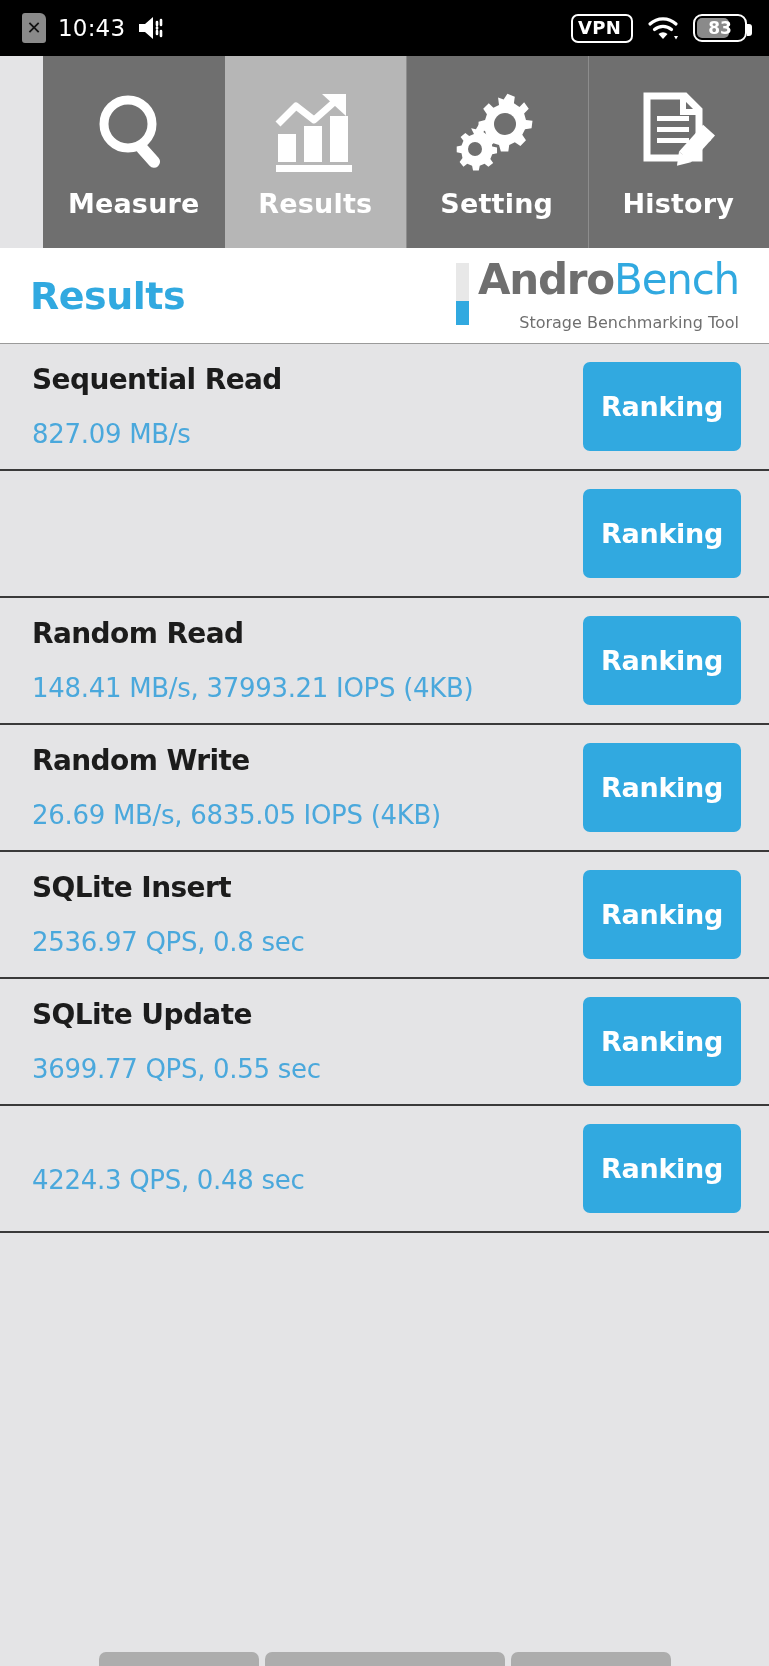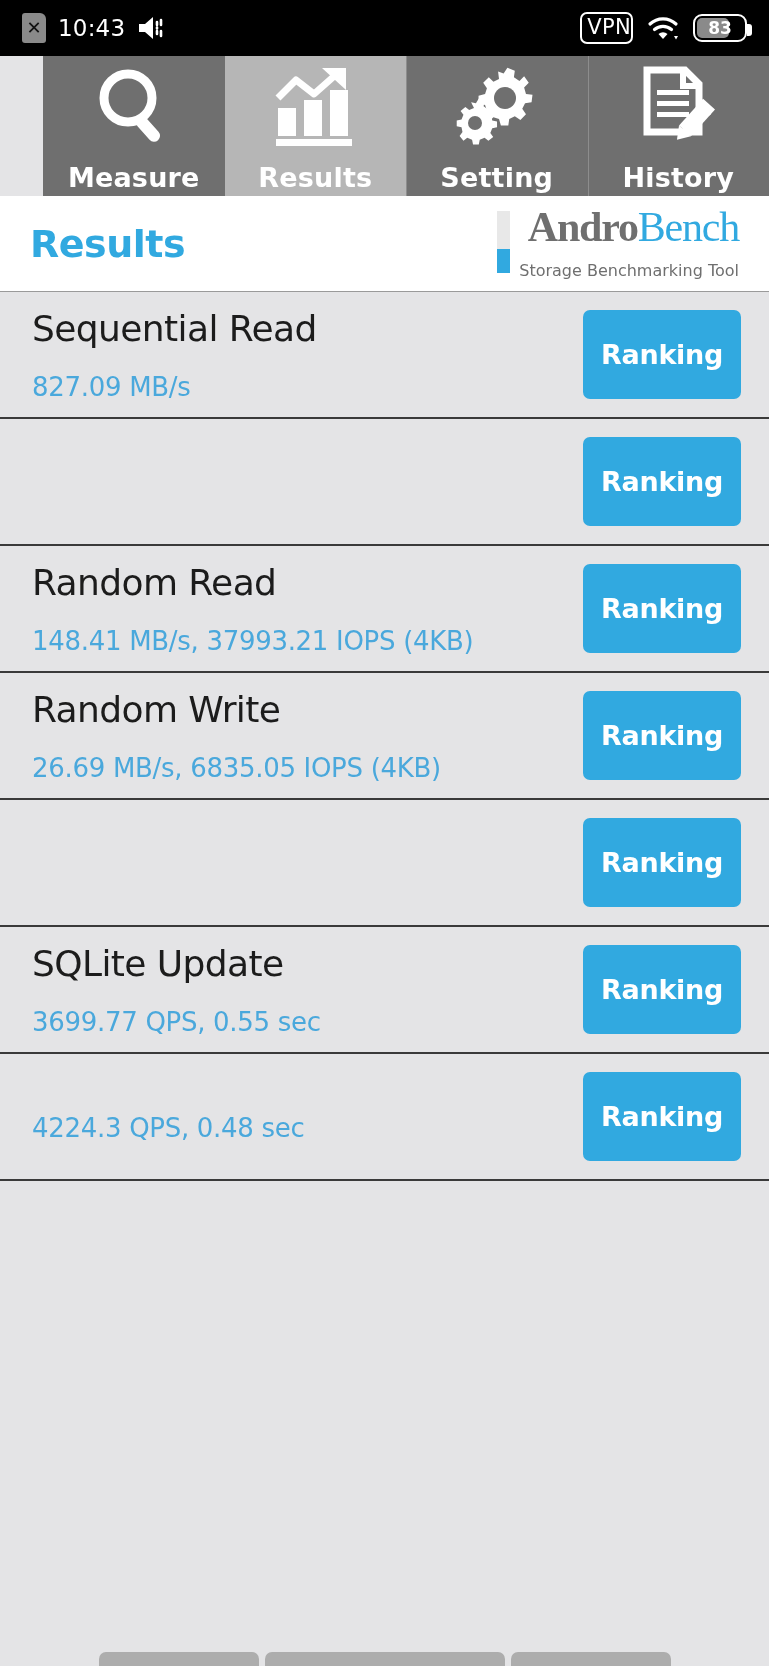--- a/index.html
+++ b/index.html
@@ -22,40 +22,40 @@
   .sim-icon{
     width:24px; height:30px; background:#8a8a8a;
     border-radius:3px 6px 3px 3px; position:relative;
     display:flex; align-items:center; justify-content:center;
     font-size:18px; line-height:1; color:#111; font-weight:bold;
   }
   .clock{ font-size:23px; font-weight:500; letter-spacing:.2px; color:#fff; }
   .vol-icon{ width:30px; height:28px; }
   .vpn-badge{
     border:2.5px solid #fff; border-radius:7px;
-    font-size:21px; font-weight:normal; line-height:1;
-    padding:3px 0 4px 5px; color:#fff; letter-spacing:.3px;
+    font-size:18px; font-weight:bold; line-height:1;
+    padding:3px 10px 4px 5px; color:#fff; letter-spacing:.3px;
   }
   .wifi-icon{ width:32px; height:26px; }
   .battery{
     width:54px; height:28px; border:2.5px solid #fff; border-radius:9px;
     position:relative; display:flex; align-items:center; justify-content:center;
   }
   .battery:after{
     content:""; position:absolute; right:-7px; top:8px;
     width:5px; height:12px; background:#fff; border-radius:0 3px 3px 0;
   }
   .battery .fill{
     position:absolute; left:2px; top:2px; bottom:2px; width:calc(100% - 18px);
     background:#8a8a8a; border-radius:5px;
   }
   .battery .lvl{ position:relative; font-size:17px; font-weight:bold; color:#fff; z-index:2; }
 
   
-  .tabbar{ display:flex; height:140px; background:#6f6f6f;margin-left:43px; }
+  .tabbar{ display:flex; height:192px; background:#6f6f6f;margin-left:43px; }
   .tab{
     flex:1 1 0; background:#6f6f6f;
     display:flex; flex-direction:column; align-items:center; justify-content:center;
     position:relative; cursor:pointer;
   }
   .tab + .tab:before{
     content:""; position:absolute; left:0; top:0; bottom:0; width:1px;
     background:#8d8d8d;
   }
   .tab.active{ background:#b6b6b6; }
@@ -76,40 +76,40 @@
   .page-title{
     font-size:38px; font-weight:bold; color:#31a9e0;
     font-family:"DejaVu Sans", sans-serif; letter-spacing:-.5px;
   }
   .brand{ margin-left:auto; display:flex; align-items:flex-start; }
   .brand-bar{
     width:13px; height:62px; margin-right:9px; margin-top:4px;
     background:linear-gradient(to bottom,#e8e8e8 0%,#e8e8e8 62%,#31a9e0 62%,#31a9e0 100%);
   }
   .brand-text{ display:flex; flex-direction:column; align-items:flex-end; }
-  .brand-name{ font-size:42px; line-height:.98; letter-spacing:-1.2px; white-space:nowrap;font-family:Liberation Serif, serif; }
+  .brand-name{ font-size:42px; line-height:.98; letter-spacing:-1.2px; white-space:nowrap; }
   .brand-name .a{ color:#6f6f6f; font-weight:bold; }
   .brand-name .b{ color:#31a9e0; font-weight:400; }
   .brand-sub{
     font-size:16px; color:#6f6f6f; margin-top:12px; white-space:nowrap;
     font-family:"DejaVu Sans", sans-serif;
   }
 
   
   .list{ background:#e4e4e6; }
   .row{
     position:relative; height:127px;
     display:flex; align-items:center;
     padding:0 28px 0 32px;
     border-bottom:2px solid #3a3a3a;
     background:#e4e4e6;
   }
   .row-texts{ display:flex; flex-direction:column; justify-content:center; }
   .row-title{
-    font-size:36px; color:#1c1c1c; line-height:1.15; font-weight:400;
+    font-size:28px; color:#1c1c1c; line-height:1.15; font-weight:700;
     font-family:"DejaVu Sans", sans-serif; letter-spacing:-.6px;
   }
   .row-value{
     font-size:26px; color:#4aa8dc; margin-top:24px; line-height:1.1;
     font-family:"DejaVu Sans", sans-serif; letter-spacing:-.3px;
   }
   .ranking-btn{
     margin-left:auto; background:#31a9e0; color:#fff;
     border:none; border-radius:7px;
     padding:29px 18px; font-size:27px; font-weight:bold;
@@ -252,20 +252,24 @@
         <button class="ranking-btn">Ranking</button>
       </div>
       <div class="row">
         <div class="row-texts">
           <div class="row-title">Random Write</div>
           <div class="row-value">26.69 MB/s, 6835.05 IOPS (4KB)</div>
         </div>
         <button class="ranking-btn">Ranking</button>
       </div>
       <div class="row">
+        <div class="row-texts">
+          <div class="row-title">SQLite Insert</div>
+          <div class="row-value">2536.97 QPS, 0.8 sec</div>
+        </div>
         <button class="ranking-btn">Ranking</button>
       </div>
       <div class="row">
         <div class="row-texts">
           <div class="row-title">SQLite Update</div>
           <div class="row-value">3699.77 QPS, 0.55 sec</div>
         </div>
         <button class="ranking-btn">Ranking</button>
       </div>
       <div class="row">

